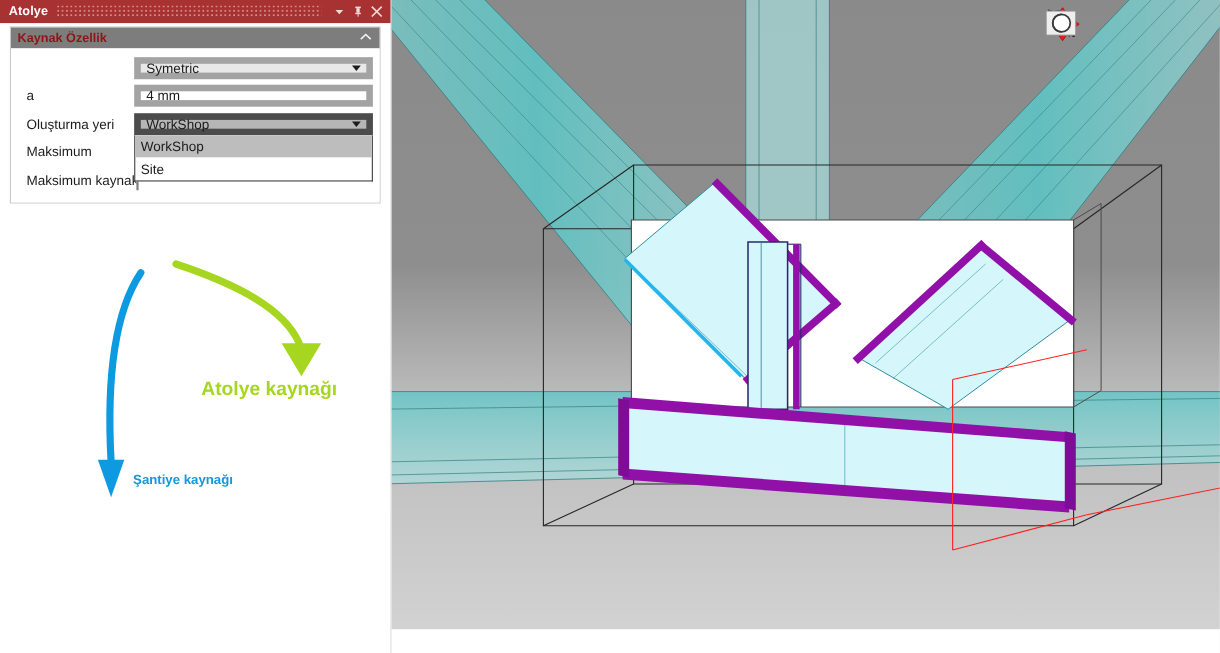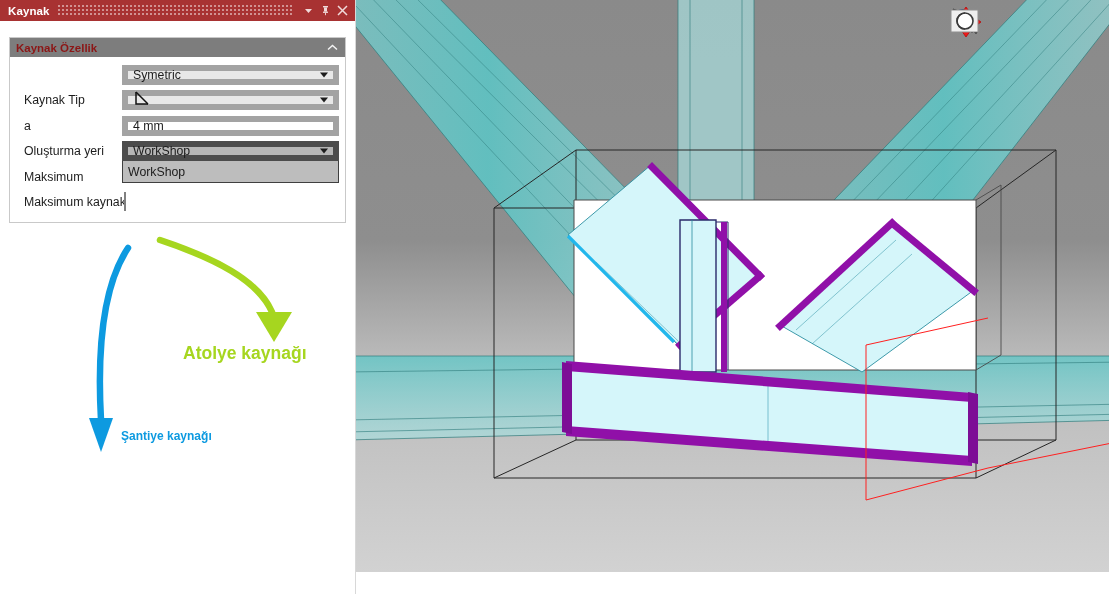--- a/index.html
+++ b/index.html
@@ -71,21 +71,21 @@
     display: flex; align-items: center; justify-content: center;
     cursor: pointer;
   }
   #selection-label {
     font-size: 12.5px;
     color: #1c1c1c;
   }
 
   
   #group-wrap {
-    margin: 16px 9px 0 9px;
+    margin: 3px 9px 0 9px;
     border: 1px solid #c9c9c9;
     background: #ffffff;
   }
   #group-header {
     height: 19px;
     background: #7d7d7d;
     display: flex; align-items: center; justify-content: space-between;
     padding: 0 7px 0 6px;
     cursor: pointer;
   }
@@ -233,21 +233,21 @@
   }
 </style>
 </head>
 <body>
 
 <div id="app">
 
   <div id="left-panel">
 
     <div id="panel-titlebar">
-      <span id="panel-title">Kaynak</span>
+      <span id="panel-title">Atolye</span>
       <span id="title-dots"></span>
       <span class="tb-btn">
         <svg width="9" height="9" viewBox="0 0 9 9">
             <polygon points="1,3 8,3 4.5,7" fill="#f0dada"></polygon>
           </svg>
       </span>
       <span class="tb-btn">
         <svg width="11" height="11" viewBox="0 0 11 11">
           <rect x="3" y="1" width="5" height="1.4" fill="#f0dada"></rect>
           <rect x="4" y="2.4" width="3" height="4.2" fill="#f0dada"></rect>
@@ -278,54 +278,43 @@
         <div class="form-row">
           <div class="form-label"></div>
           <div class="form-control">
             <div class="combo">
               <span>Symetric</span>
               <span class="arrow"></span>
             </div>
           </div>
         </div>
 
-        <div class="form-row">
-          <div class="form-label">Kaynak Tip</div>
-          <div class="form-control">
-            <div class="combo">
-              <span class="weld-symbol">
-                <svg width="16" height="15" viewBox="0 0 16 15">
-                  <path d="M2,1 L2,13 L14,13" stroke="#101010" stroke-width="1.5" fill="none"></path>
-                  <path d="M2,1 L14,13" stroke="#101010" stroke-width="1.5" fill="none"></path>
-                </svg>
-              </span>
-              <span class="arrow"></span>
-            </div>
-          </div>
-        </div>
 
         <div class="form-row">
           <div class="form-label">a</div>
           <div class="form-control">
             <div class="textbox">
               <span>4 mm</span>
             </div>
           </div>
         </div>
 
         <div class="form-row">
           <div class="form-label">Oluşturma yeri</div>
           <div class="form-control">
             <div class="combo active">
               <span>WorkShop</span>
               <span class="arrow"></span>
             </div>
             <div id="dropdown-list">
               <div class="dropdown-item selected">
                 <span>WorkShop</span>
+              </div>
+              <div class="dropdown-item">
+                <span>Site</span>
               </div>
             </div>
           </div>
         </div>
 
         <div class="form-row">
           <div class="form-label">Maksimum</div>
           <div class="form-control"></div>
         </div>
 

